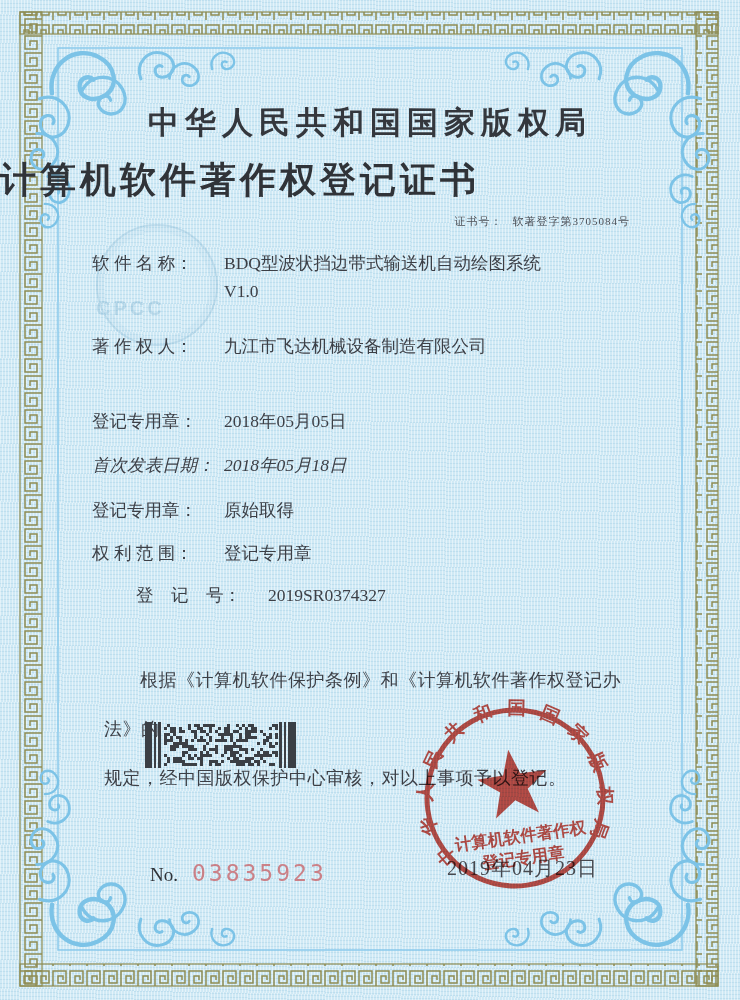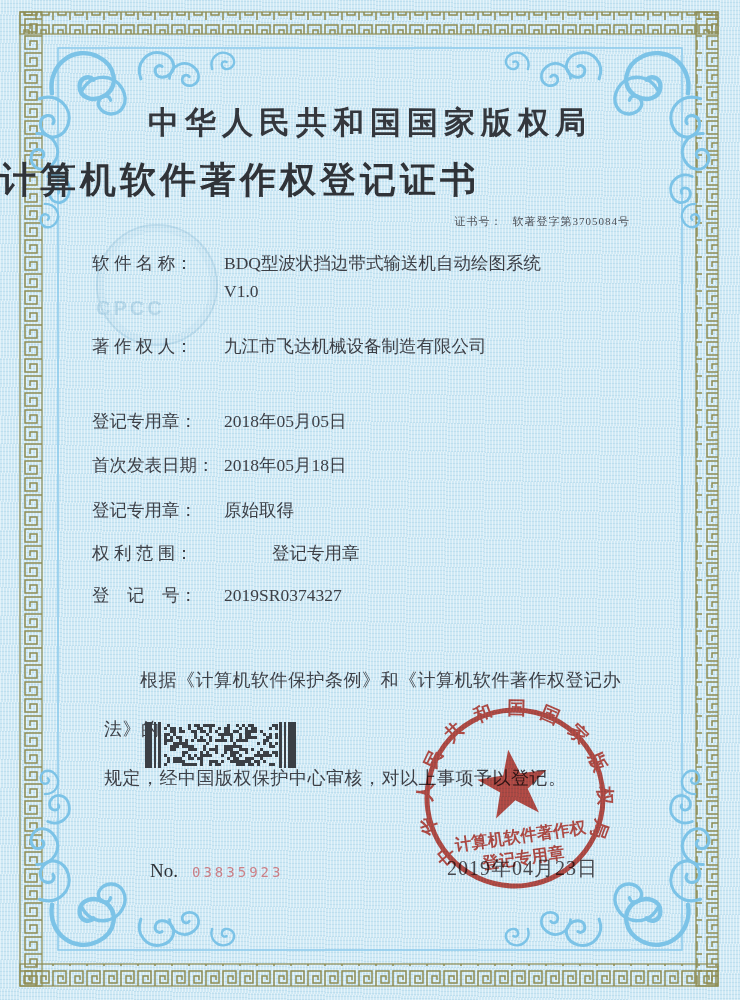--- a/index.html
+++ b/index.html
@@ -20,36 +20,36 @@
   .certno .lbl{margin-right:10px;}
 
   .row{position:absolute;left:92px;right:70px;display:flex;font-size:17.5px;line-height:28px;color:#3c3f46;}
   .row .label{flex:0 0 132px;}
   .row .value{flex:1;}
   .row .value .l2{display:block;}
 
   .r-name{top:249px;}
   .r-owner{top:332px;}
   .r-dev{top:407px;}
-  .r-pub{top:451px;}
+  .r-pub{top:451px;font-style:italic;}
   .r-acq{top:496px;}
-  .r-scope{top:539px;gap:48px;}
-  .r-reg{top:581px;}
+  .r-scope{top:539px;}
+  .r-reg{top:581px;padding-left:44px;}
 
   .statement{position:absolute;top:644px;left:92px;right:78px;margin:12px;
              font-size:18px;line-height:49px;text-indent:2em;color:#3c3f46;letter-spacing:.5px;}
 
   .barcode{position:absolute;left:145px;top:722px;}
 
   .seal-date{position:absolute;left:447px;top:855px;font-size:20px;letter-spacing:1px;
              color:#46484e;z-index:1;}
   .seal-svg{position:absolute;left:415px;top:698px;z-index:2;opacity:.88;mix-blend-mode:multiply;}
 
   .serial{position:absolute;left:150px;top:860px;font-size:19px;color:#2f3237;}
-  .serial .num{font-family:"DejaVu Sans Mono",monospace;font-size:14px;color:#c9666c;
+  .serial .num{font-family:"DejaVu Sans Mono",monospace;font-size:23px;color:#c9666c;
                letter-spacing:3px;margin-left:14px;opacity:.8;}
 
   .watermark{position:absolute;left:96px;top:224px;width:122px;height:122px;opacity:.22;z-index:0;}
   .watermark .ring{position:absolute;inset:0;border:2px solid #5d9cc0;border-radius:50%;
                    box-shadow:inset 0 0 0 6px rgba(93,156,192,.25);}
   .watermark .wm-text{position:absolute;left:0;right:0;bottom:26px;
                       font-family:"Liberation Sans",sans-serif;font-size:20px;letter-spacing:3px;
                       color:#4d92ba;font-weight:700;}
 </style>
 </head>

